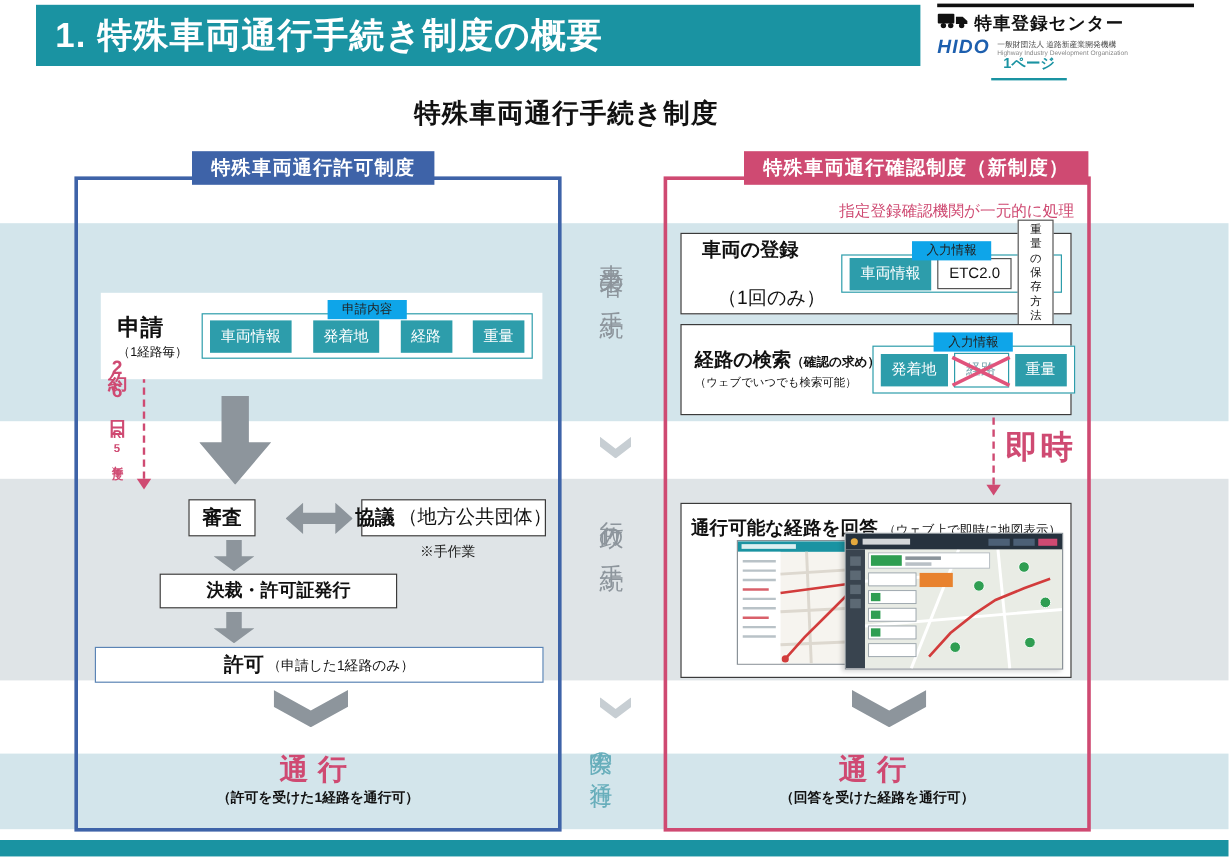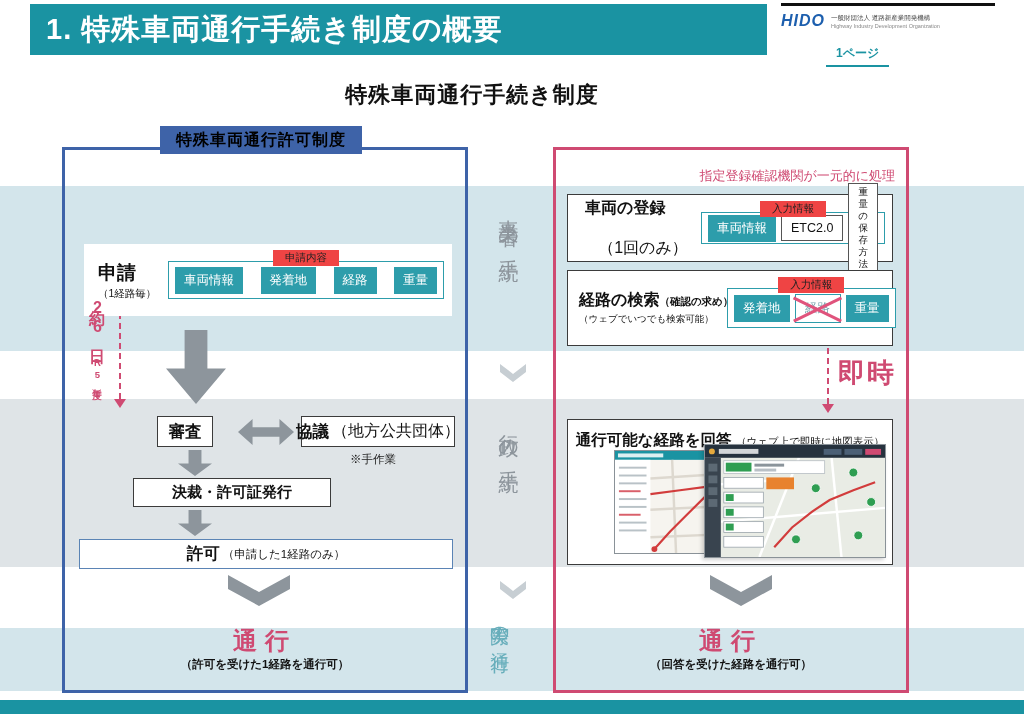--- a/index.html
+++ b/index.html
@@ -30,21 +30,21 @@
               border-bottom:2px solid #1a93a2; padding:0 10px 3px; font-weight:bold; }
 
   .main-title { position:absolute; left:262px; top:80px; width:420px; text-align:center;
                 font-size:22px; font-weight:bold; letter-spacing:1px; }
 
   
   .frame { position:absolute; top:147px; height:546px; }
   #left-frame  { left:62px;  width:406px; border:3px solid #3e63a8; }
   #right-frame { left:553px; width:356px; border:3px solid #cf4a72; }
   .badge { position:absolute; top:126px; height:28px; display:flex; align-items:center;
-           padding:0 16px; color:#000000; font-weight:bold; font-size:16px; z-index:6; white-space:nowrap; letter-spacing:1px; }
+           padding:0 16px; color:#ffffff; font-weight:bold; font-size:16px; z-index:6; white-space:nowrap; letter-spacing:1px; }
   #left-badge  { left:160px; background:#3e63a8; }
   #right-badge { left:620px; background:#cf4a72; }
 
   
   .v-label { position:absolute; writing-mode:vertical-rl; text-orientation:mixed;
              color:#8d959c; letter-spacing:4px; }
   #stage-operator   { left:496px; top:204px; font-size:20px; height:150px; }
   #stage-government { left:496px; top:419px; font-size:20px; height:150px; }
   #stage-actual     { left:487px; top:610px; font-size:19px; height:76px; color:#68aebb;
                       letter-spacing:2px; line-height:1.3; }
@@ -68,21 +68,21 @@
                clip-path:polygon(0 50%,26% 0,26% 32%,74% 32%,74% 0,100% 50%,74% 100%,74% 68%,26% 68%,26% 100%); }
 
   
   .app-box { position:absolute; left:84px; top:244px; width:368px; height:72px; background:#fff;
              display:flex; padding:5px 8px; z-index:2; }
   .app-title-wrap { width:76px; display:flex; flex-direction:column; justify-content:center; padding-left:6px; }
   .app-title { font-size:19px; font-weight:bold; }
   .app-sub { font-size:10.5px; margin-top:1px; }
 
   .items-wrap { flex:1; position:relative; padding-top:12px; }
-  .mini-label { position:absolute; top:1px; left:50%; transform:translateX(-50%); background:#ef4444;
+  .mini-label { position:absolute; top:1px; left:50%; transform:translateX(-50%); background:#0ea5e9;
                 color:#222; font-size:10.5px; padding:1px 12px; white-space:nowrap; z-index:3; }
   .items-frame { border:1.5px solid #2d9dab; background:#fff; display:flex; justify-content:space-between;
                  align-items:center; padding:5px 6px; gap:5px; height:calc(100% - 12px); }
   .chip { display:flex; align-items:center; justify-content:center; text-align:center;
           font-size:12.5px; padding:5px 9px; white-space:nowrap; }
   .chip-teal { background:#2d9dab; color:#fff; }
   .chip-white { background:#fff; border:1.2px solid #555; color:#111; }
   .chip-small { font-size:9.5px; line-height:1.25; white-space:pre-line; padding:2px 5px; }
   .chip-crossed { position:relative; background:#fff; border:1.2px solid #2d9dab; color:#7aa7b0;
                   min-width:46px; padding:5px 6px; }
@@ -160,37 +160,50 @@
 
   <div class="band" id="band-a"></div>
   <div class="band" id="band-b"></div>
   <div class="band" id="band-c"></div>
 
   <div class="header-bar">
     <span class="header-title">1. 特殊車両通行手続き制度の概要</span>
   </div>
 
   <div class="logo">
+    <div class="logo-row1">
+      <span>
+        <svg width="26" height="14" viewBox="0 0 30 16" aria-hidden="true">
+          <rect x="0.5" y="1.5" width="16" height="9.5" rx="1" fill="#111"></rect>
+          <path d="M18 4.5 h6.5 l4.5 4 v3 h-11 z" fill="#111"></path>
+          <circle cx="6" cy="13" r="2.6" fill="#111"></circle>
+          <circle cx="13" cy="13" r="2.6" fill="#111"></circle>
+          <circle cx="23.5" cy="13" r="2.6" fill="#111"></circle>
+        </svg>
+      </span>
+      <span class="logo-name">特車登録センター</span>
+    </div>
     <div class="logo-row2">
       <span class="logo-abbr">HIDO</span>
       <span class="logo-org">
         <span class="logo-org-jp">一般財団法人 道路新産業開発機構</span>
         <span class="logo-org-en">Highway Industry Development Organization</span>
       </span>
     </div>
   </div>
 
   <div class="page-num">1ページ</div>
 
   <div class="main-title">特殊車両通行手続き制度</div>
 
   <div class="frame" id="left-frame"></div>
   <div class="frame" id="right-frame"></div>
 
   <div class="badge" id="left-badge">特殊車両通行許可制度</div>
+  <div class="badge" id="right-badge">特殊車両通行確認制度（新制度）</div>
 
   <div class="v-label" id="stage-operator">事業者の手続</div>
   <div class="chev-small" id="chev-mid-1"></div>
   <div class="v-label" id="stage-government">行政の手続</div>
   <div class="chev-small" id="chev-mid-2"></div>
   <div class="v-label" id="stage-actual">実際の通行</div>
 
   <div class="app-box">
     <div class="app-title-wrap">
       <span class="app-title">申請</span>

